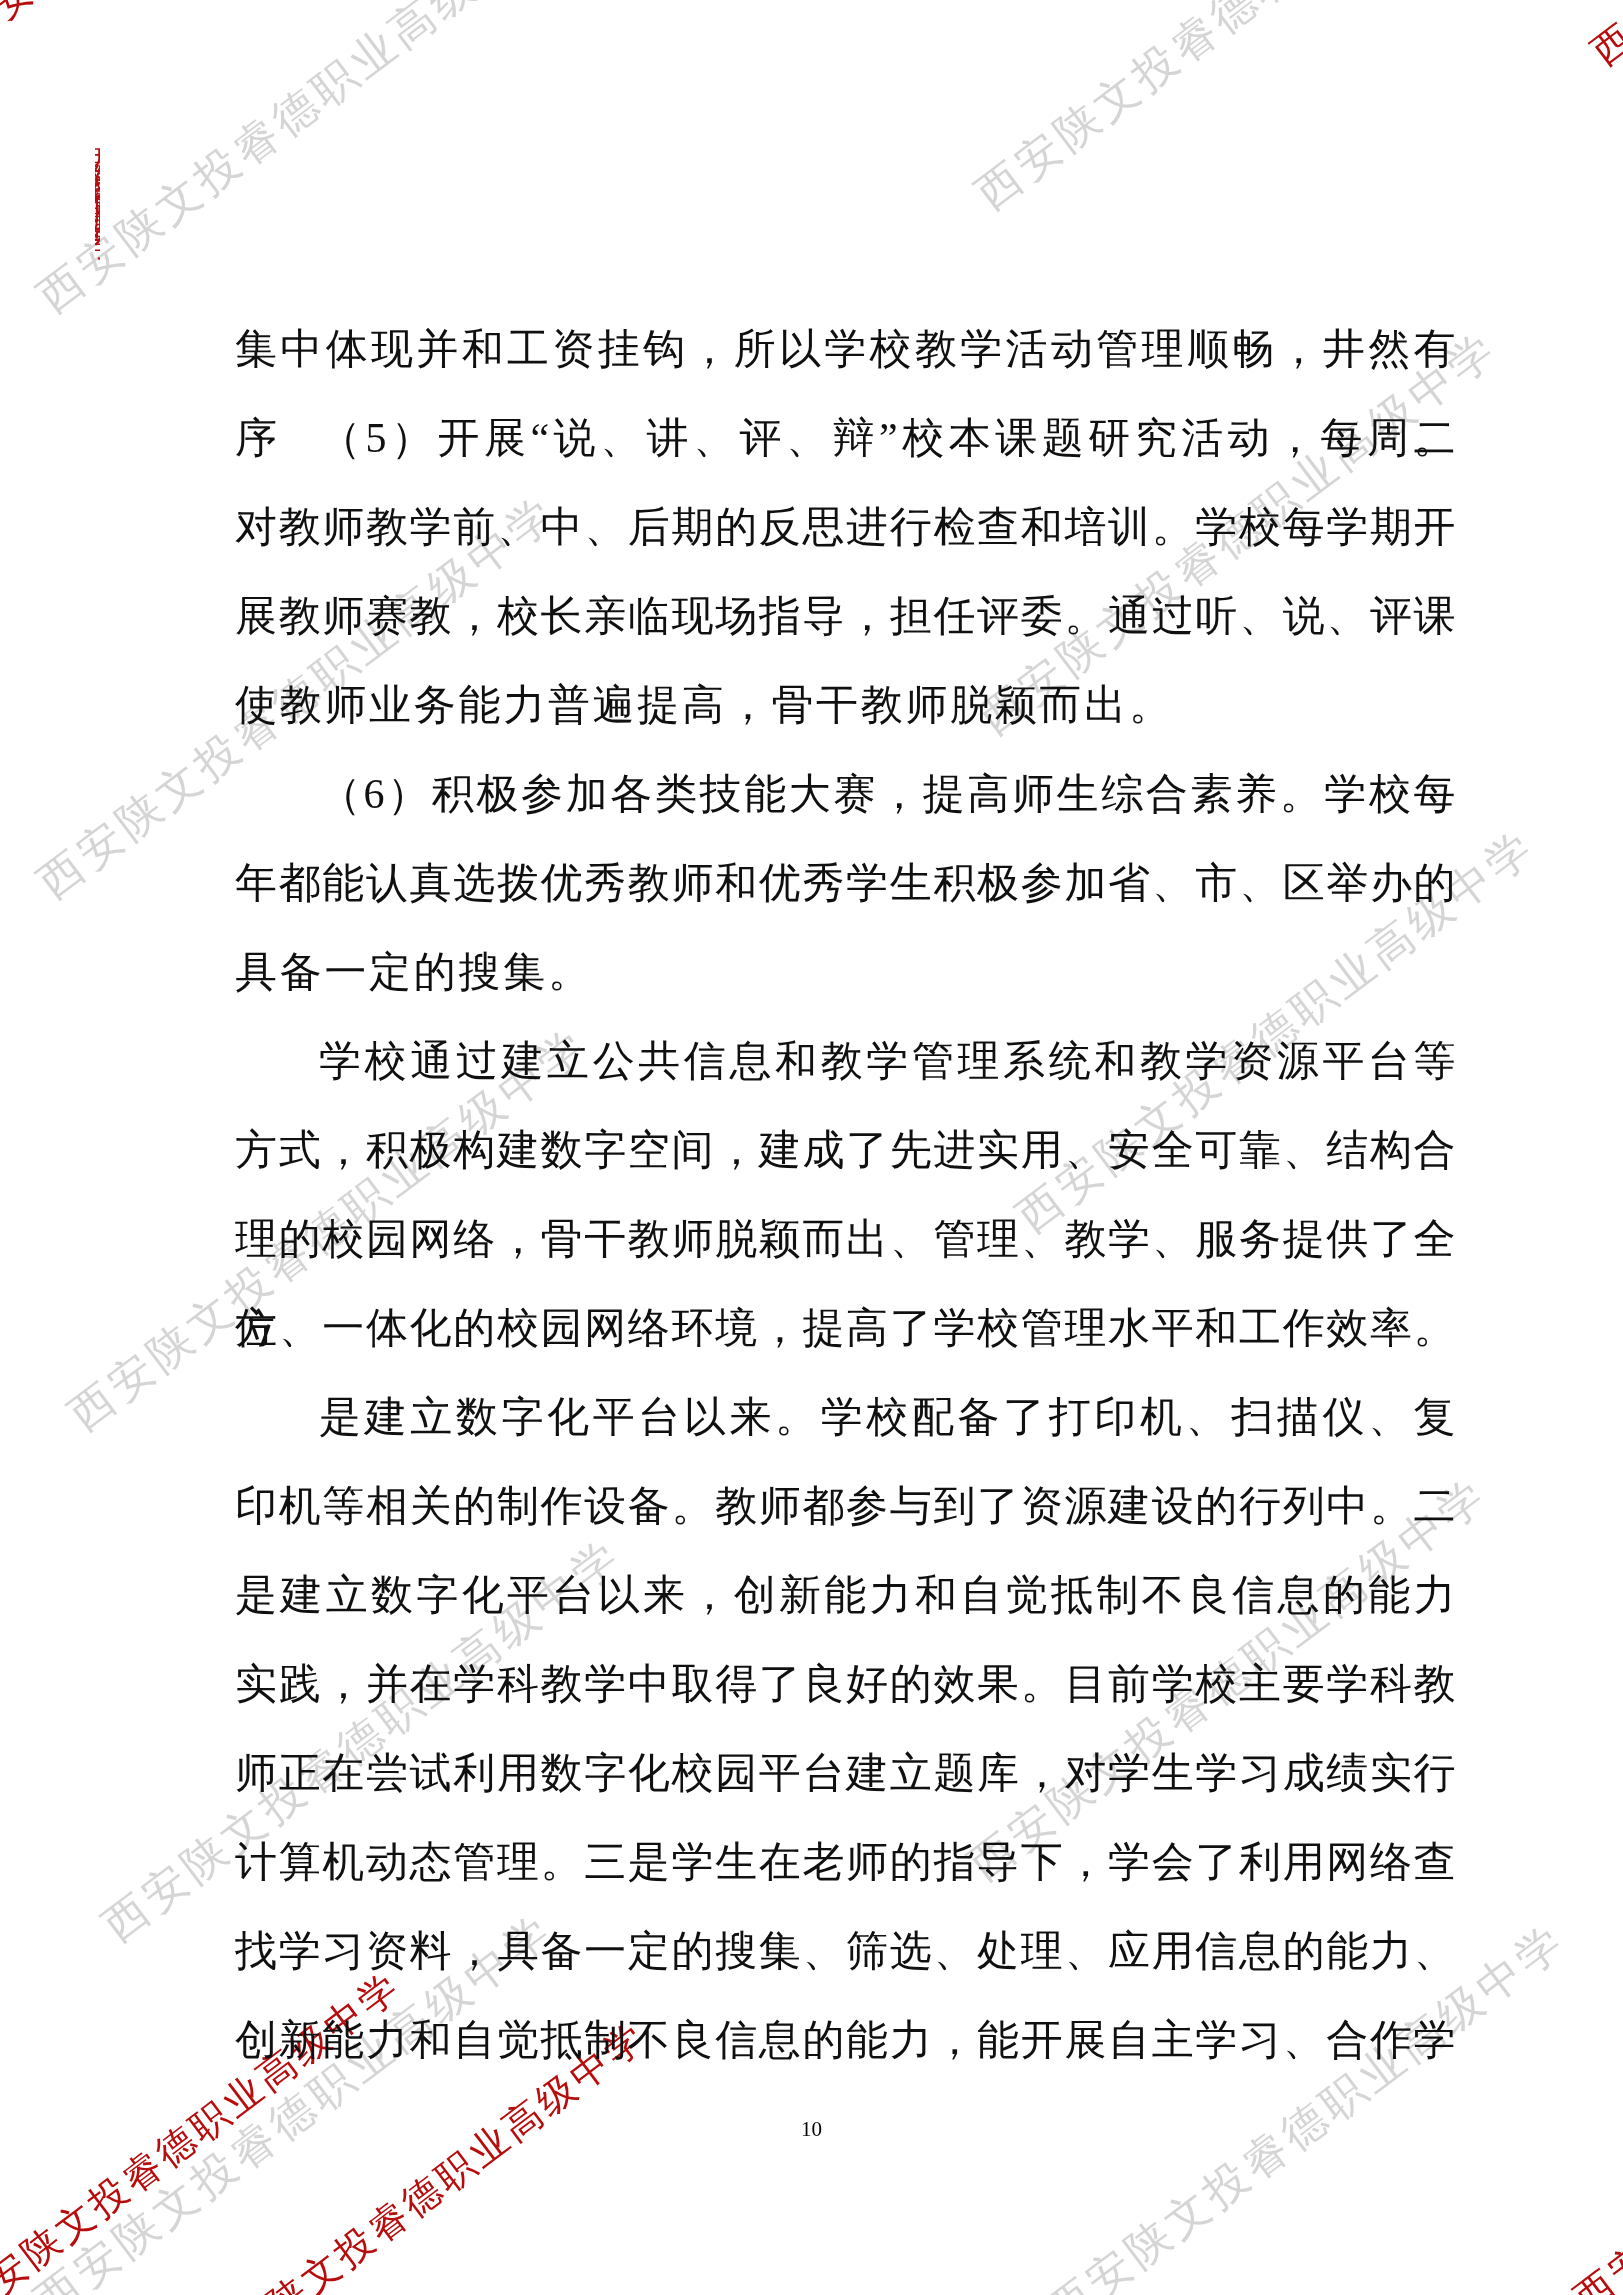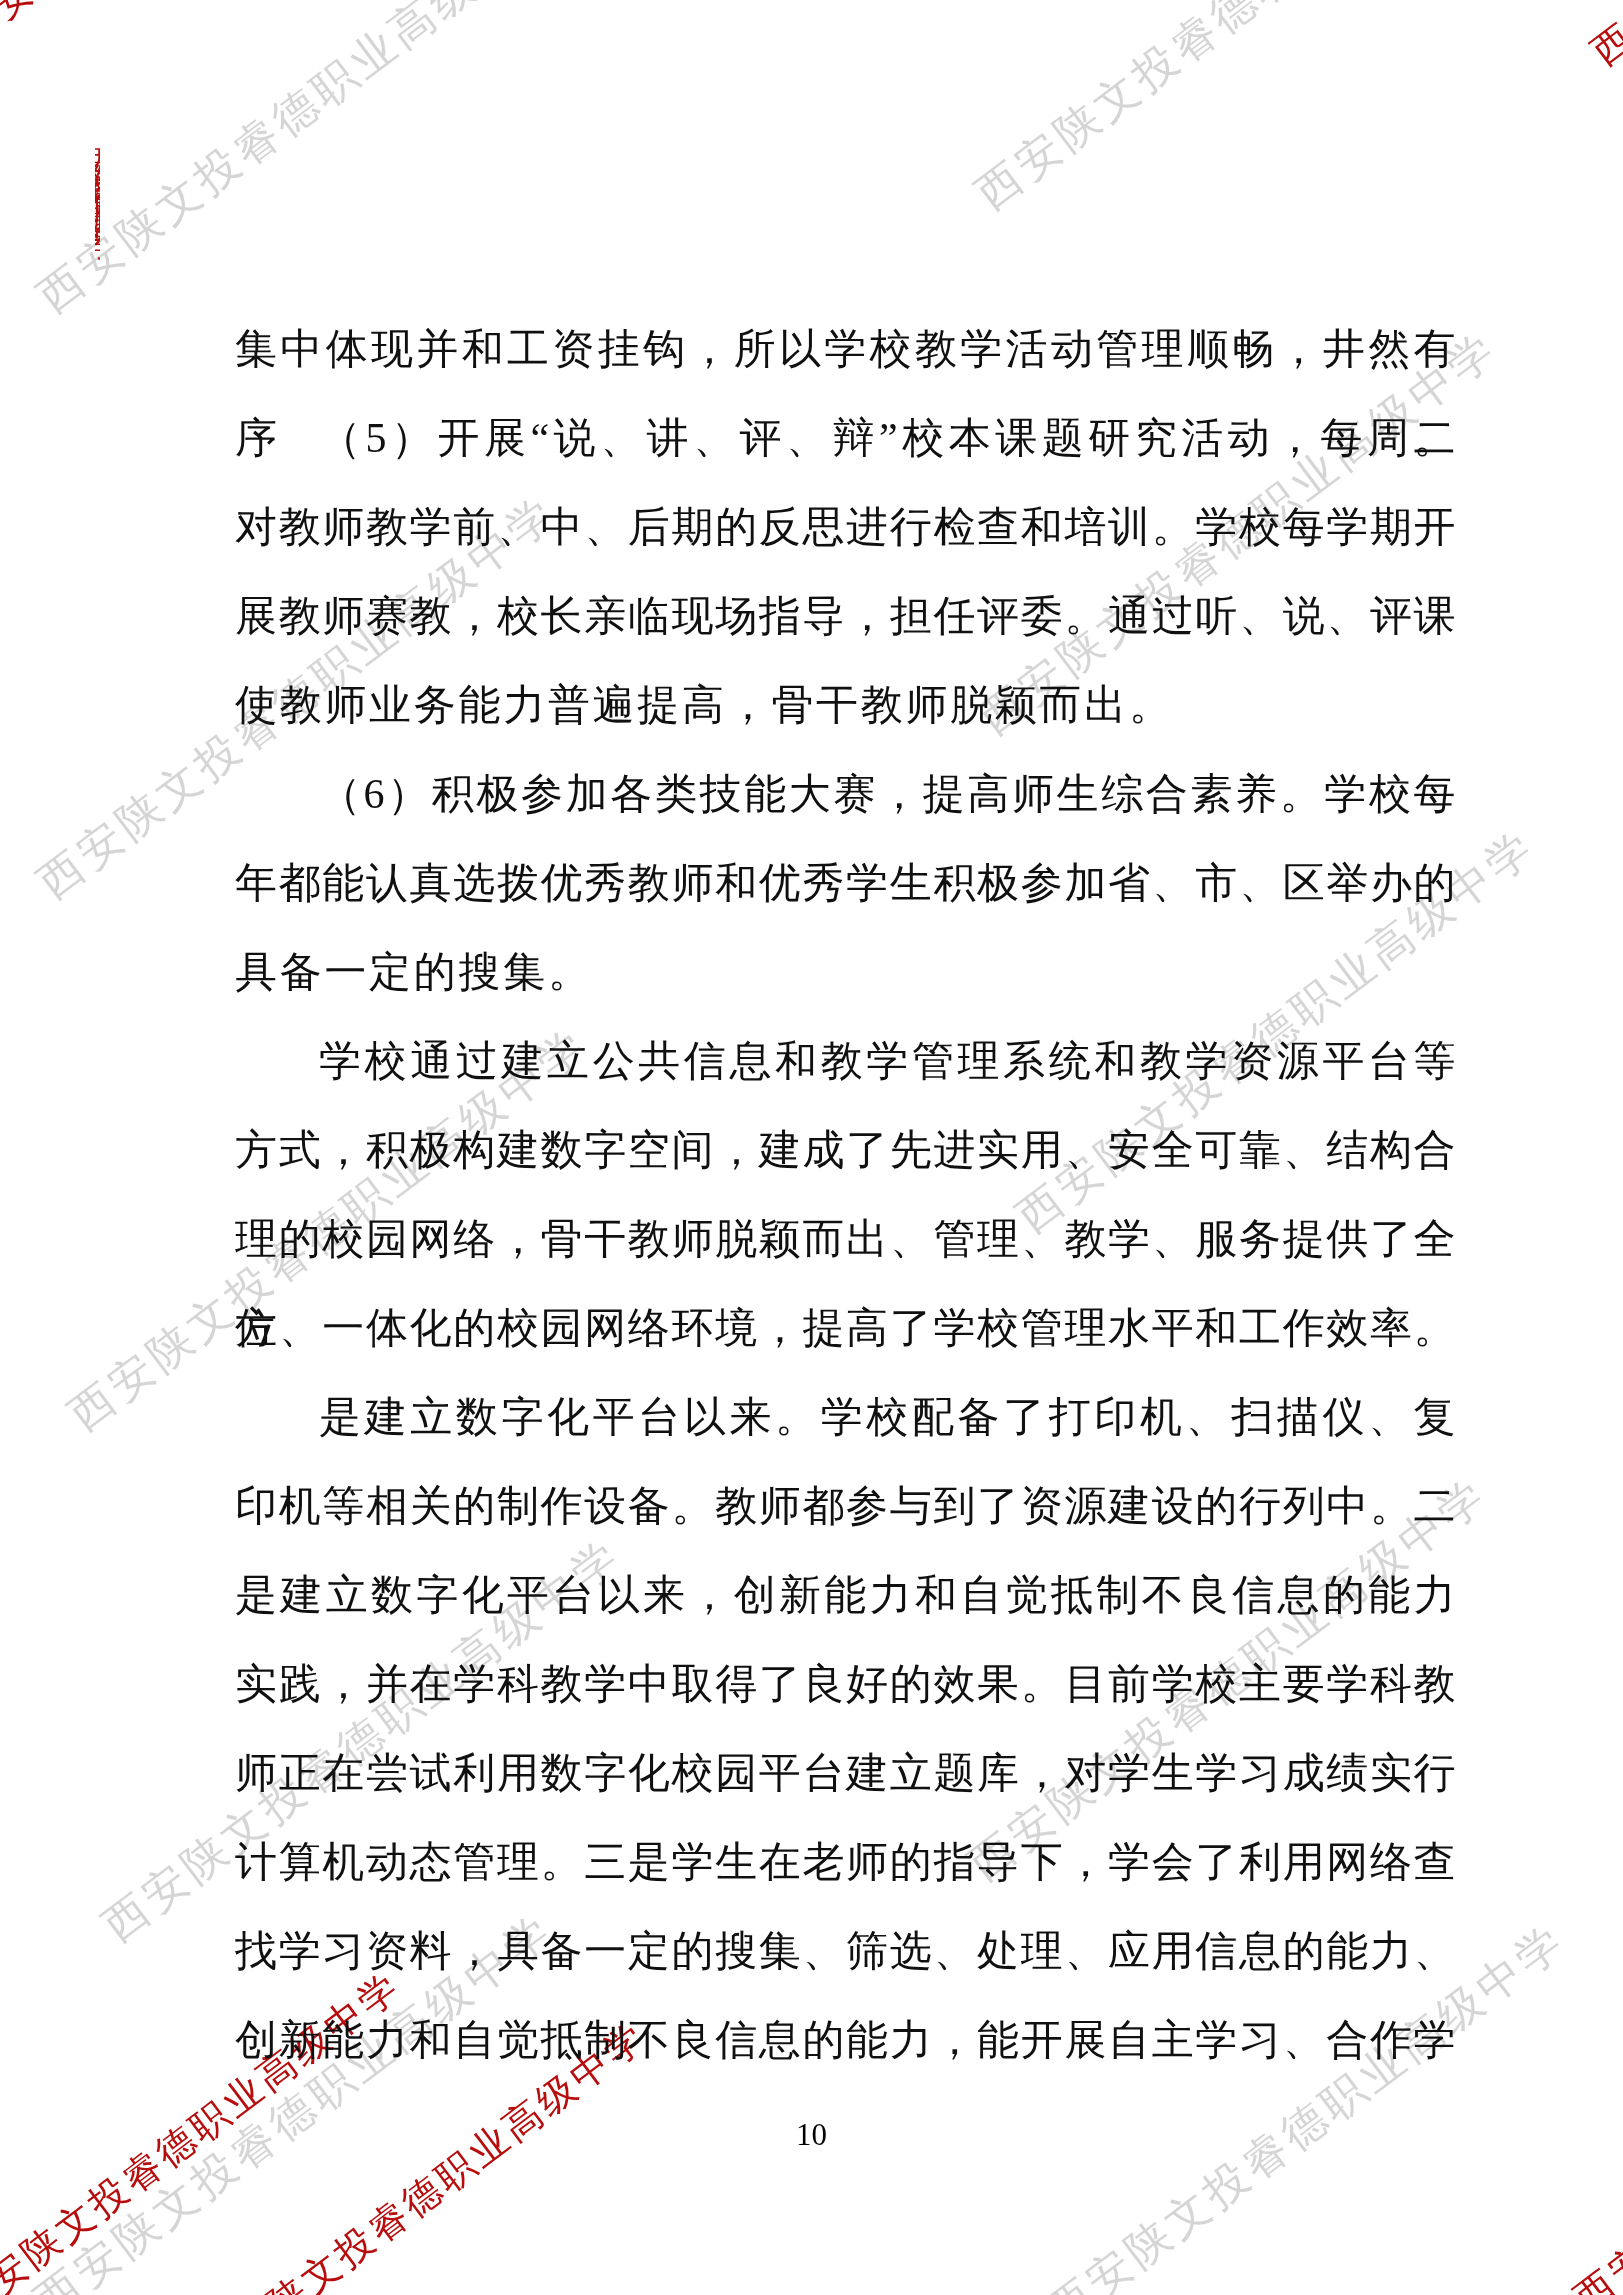--- a/index.html
+++ b/index.html
@@ -64,21 +64,21 @@
     text-align:justify;
     white-space:nowrap;
   }
   .line.j { text-align-last:justify; white-space:normal; }
   .line.indent { text-indent:2em; }
   .line.short { text-align:left; letter-spacing:2.7px; }
   .page-number {
     position:absolute;
     left:0; right:0; top:2117px;
     text-align:center;
-    font-size:31px;
+    font-size:21px;
     color:#000;
   }
 </style>
 </head>
 <body>
 
 <div class="page">
   <div id="wm-layer">
       <div class="wm" style="left: 44px; top: 273px;">西安陕文投睿德职业高级中学</div>
       <div class="wm" style="left: 982px; top: 170px;">西安陕文投睿德职业高级中学</div>

